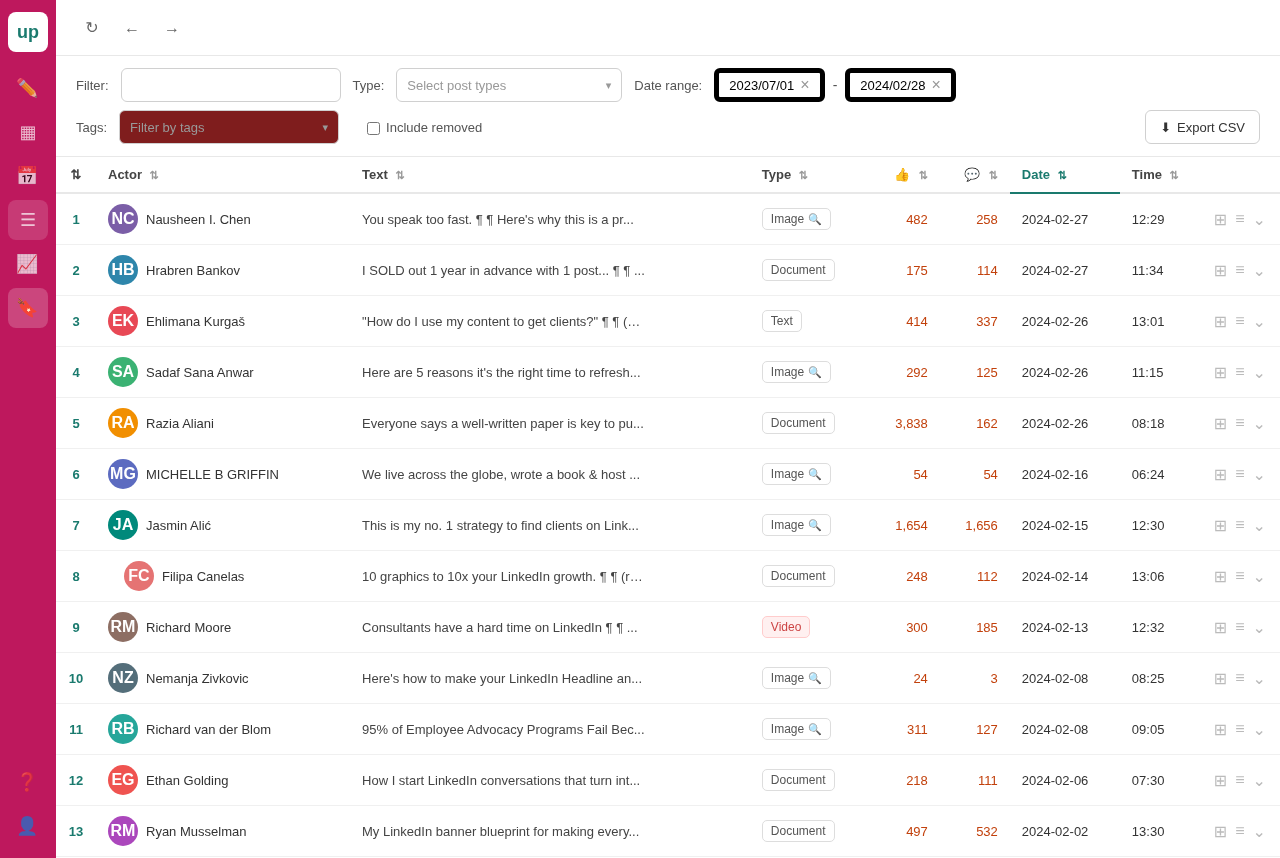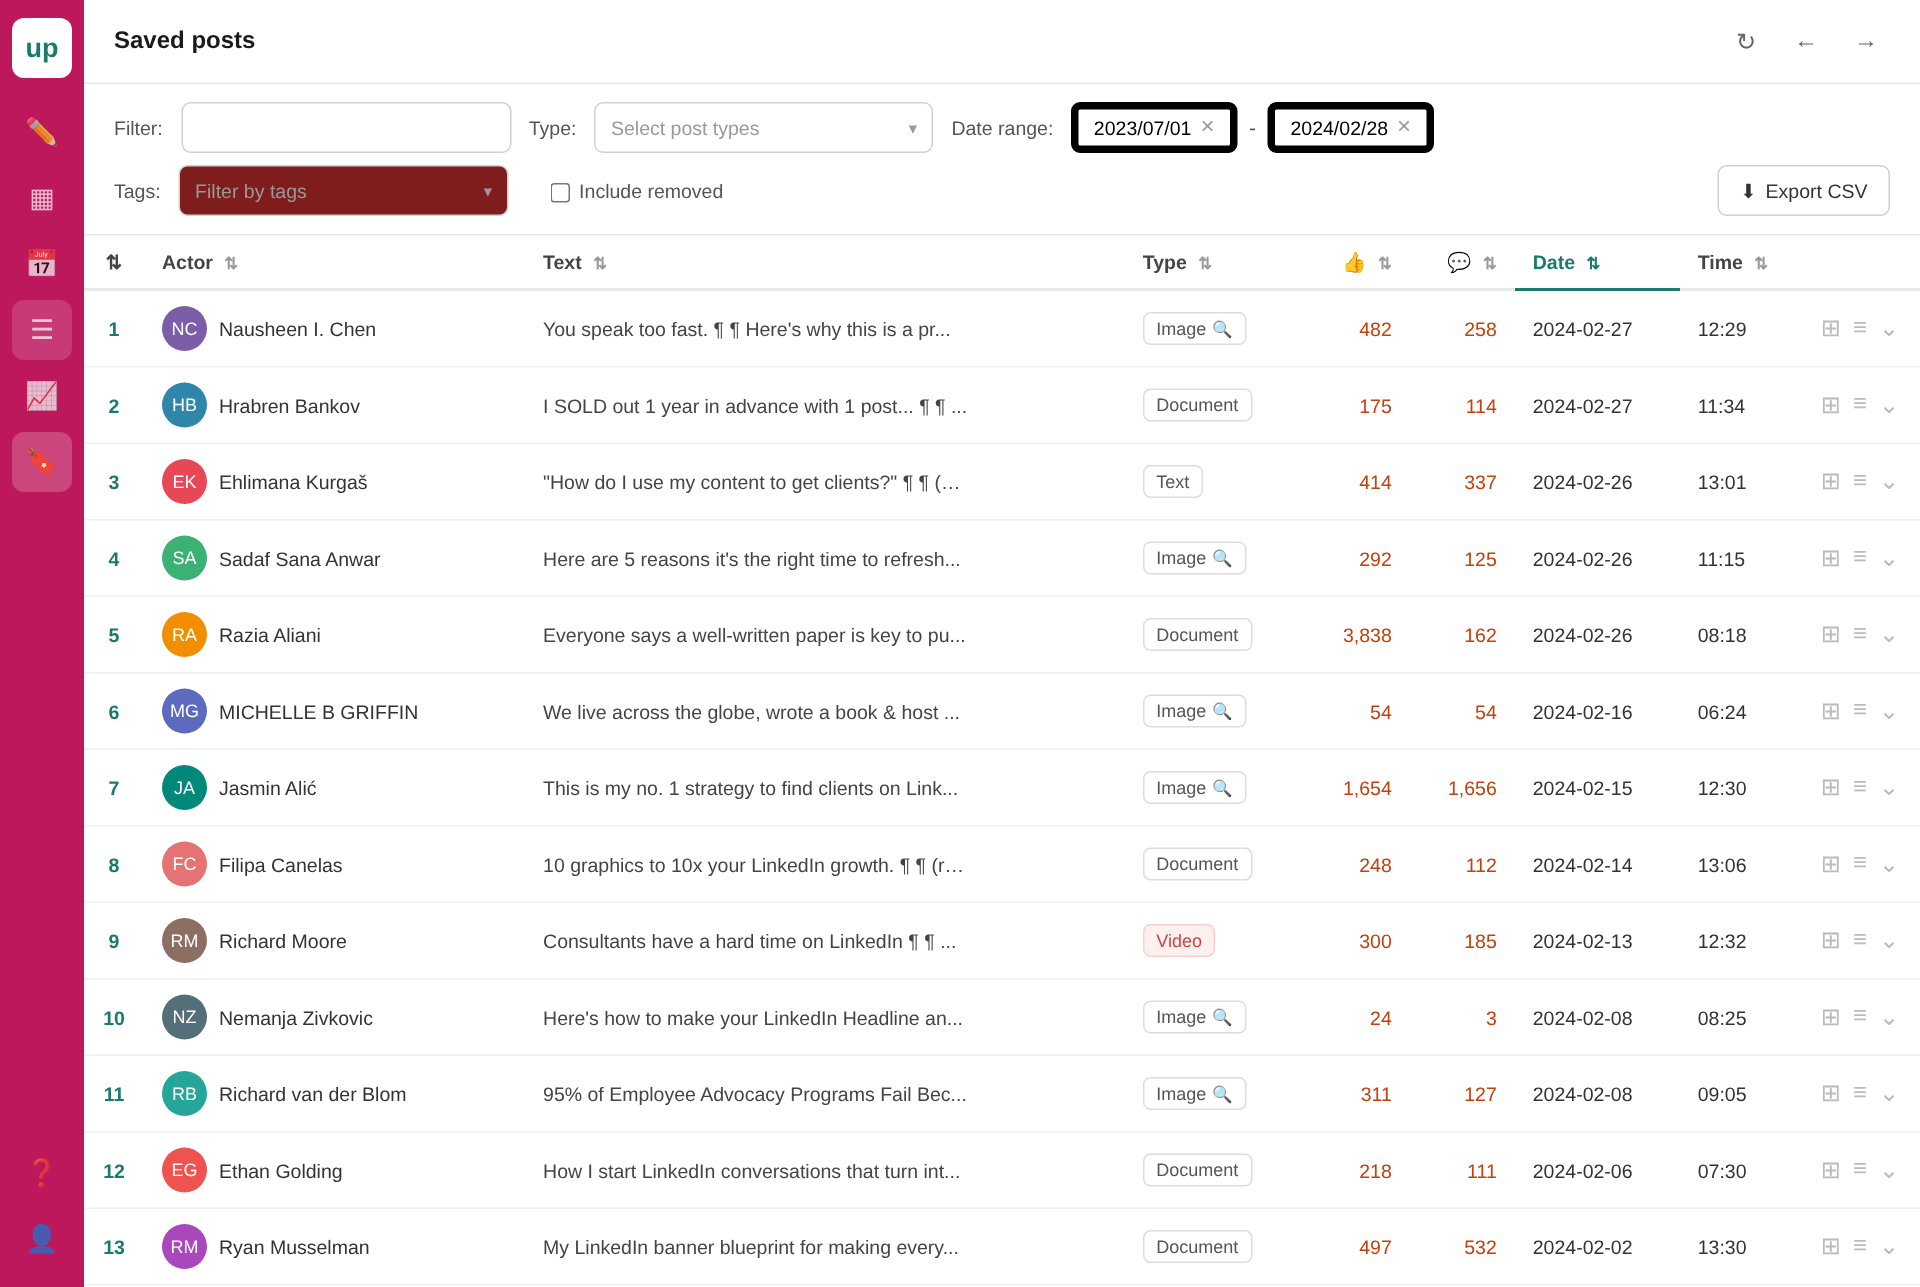--- a/index.html
+++ b/index.html
@@ -238,22 +238,22 @@
       gap: 8px;
       min-width: 160px;
     }
     .avatar {
       width: 30px; height: 30px;
       border-radius: 50%;
       background: #ccc;
       flex-shrink: 0;
       overflow: hidden;
       display: flex; align-items: center; justify-content: center;
-      font-size: 12px;
-      font-weight: 400;
+      font-size: 16px;
+      font-weight: 700;
       color: white;
     }
     .text-cell {
       max-width: 320px;
       overflow: hidden;
       white-space: nowrap;
       text-overflow: ellipsis;
       color: #444;
     }
     .type-badge {
@@ -294,21 +294,21 @@
     }
 
     
     .av-1 { background: #7b5ea7; }
     .av-2 { background: #2e86ab; }
     .av-3 { background: #e84855; }
     .av-4 { background: #3bb273; }
     .av-5 { background: #f18f01; }
     .av-6 { background: #5c6bc0; }
     .av-7 { background: #00897b; }
-    .av-8 { background: #e57373; }
+    .av-8 { background: #e57373; margin-left: 16px; }
     .av-9 { background: #8d6e63; }
     .av-10 { background: #546e7a; }
     .av-11 { background: #26a69a; }
     .av-12 { background: #ef5350; }
     .av-13 { background: #ab47bc; }
 
     .th-row-num { width: 40px; text-align: center; }
     .th-actor { min-width: 180px; }
     .th-text { min-width: 250px; }
     .th-type { width: 120px; }
@@ -332,21 +332,20 @@
   <div class="sidebar-item">📈</div>
   <div class="sidebar-item active">🔖</div>
   <div class="sidebar-spacer"></div>
   <div class="sidebar-item">❓</div>
   <div class="sidebar-item">👤</div>
 </div>
 
 <div class="main">
 
   <div class="header">
-    <span class="header-title">Saved posts</span>
     <div class="header-actions">
       <button class="header-btn" title="Refresh">
         <span>↻</span>
       </button>
       <button class="header-btn" title="Back">
         <span>←</span>
       </button>
       <button class="header-btn" title="Forward">
         <span>→</span>
       </button>

